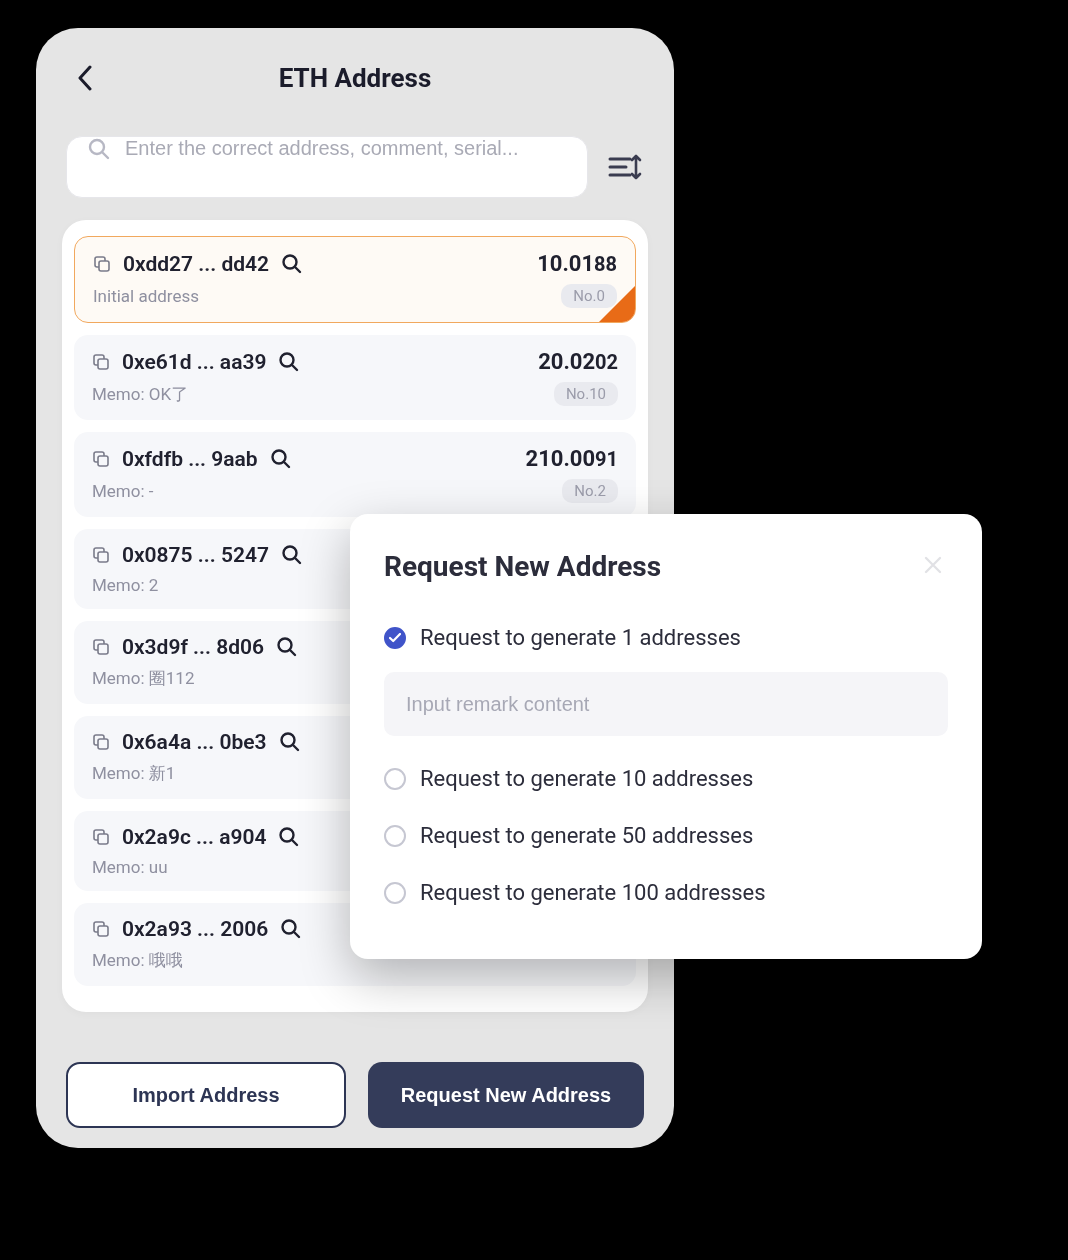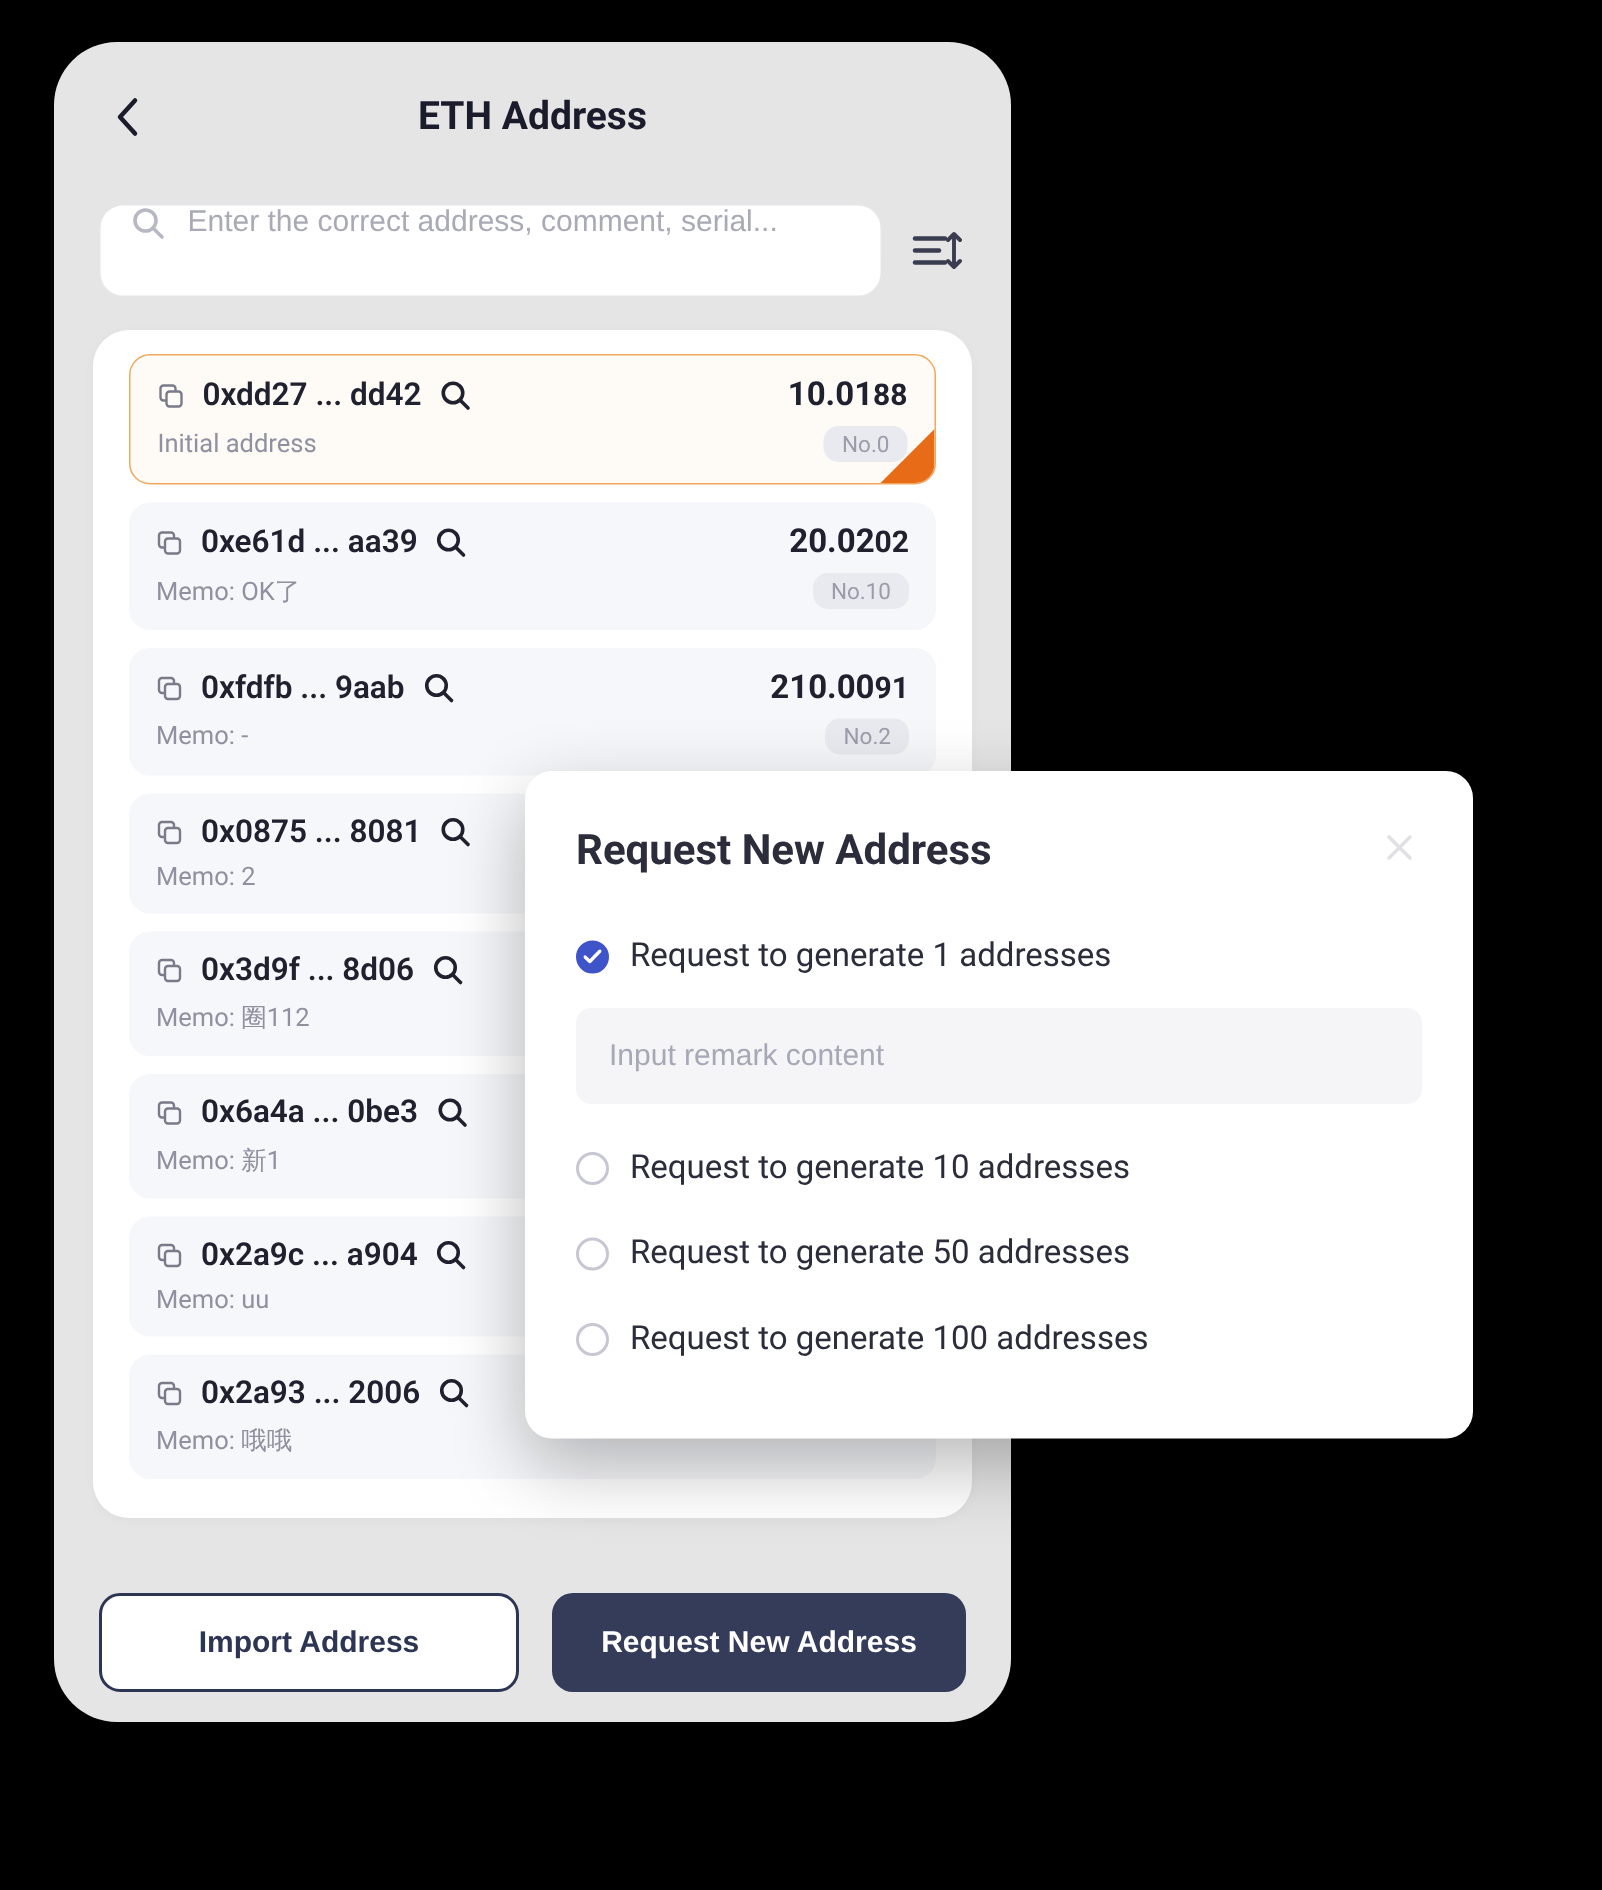--- a/index.html
+++ b/index.html
@@ -78,21 +78,21 @@
     height: 38px;
     display: flex;
     align-items: center;
     justify-content: center;
     cursor: pointer;
   }
   .list-card {
     margin: 22px 26px 0;
     background: #fff;
     border-radius: 24px;
-    padding: 16px 24px;
+    padding: 16px 12px;
     height: 792px;
     overflow: hidden;
     box-shadow: 0 2px 8px rgba(0,0,0,0.03);
   }
   .addr-item {
     position: relative;
     background: #f6f7fa;
     border-radius: 14px;
     padding: 14px 18px;
     margin-bottom: 12px;
@@ -344,21 +344,21 @@
       </div>
     </div>
 
     <div class="addr-item">
       <div class="addr-row1">
         <div class="addr-left">
           <svg width="18" height="18" viewBox="0 0 18 18" fill="none">
               <rect x="2" y="2" width="10" height="10" rx="2" stroke="#7a7b8a" stroke-width="1.6"></rect>
               <rect x="6" y="6" width="10" height="10" rx="2" stroke="#7a7b8a" stroke-width="1.6" fill="#f6f7fa"></rect>
             </svg>
-          <span class="addr-text">0x0875 ... 8081</span>
+          <span class="addr-text">0x0875 ... 5247</span>
           <svg width="22" height="22" viewBox="0 0 22 22" fill="none">
               <circle cx="9" cy="9" r="6.5" stroke="#20212f" stroke-width="2.4"></circle>
               <line x1="14.5" y1="14.5" x2="19" y2="19" stroke="#20212f" stroke-width="2.4" stroke-linecap="round"></line>
             </svg>
         </div>
       </div>
       <div class="addr-row2">
         <span class="memo">Memo: 2</span>
       </div>
     </div>

